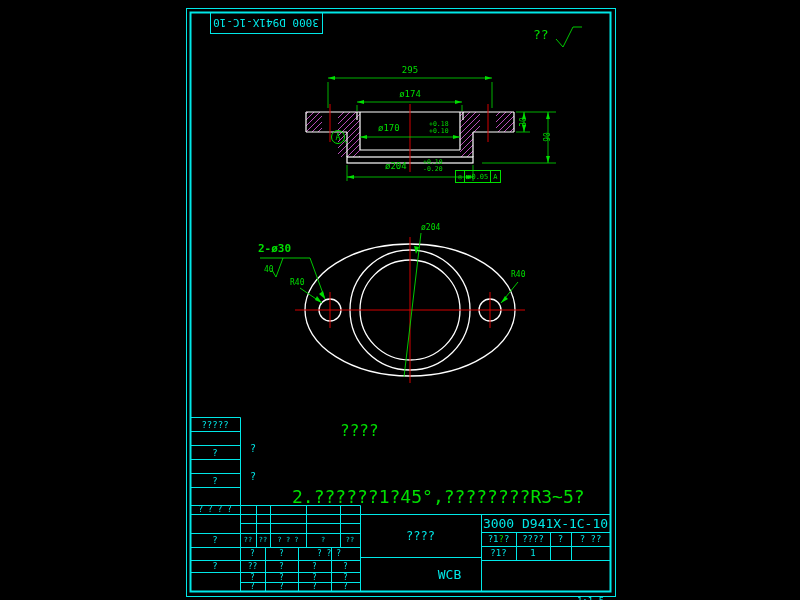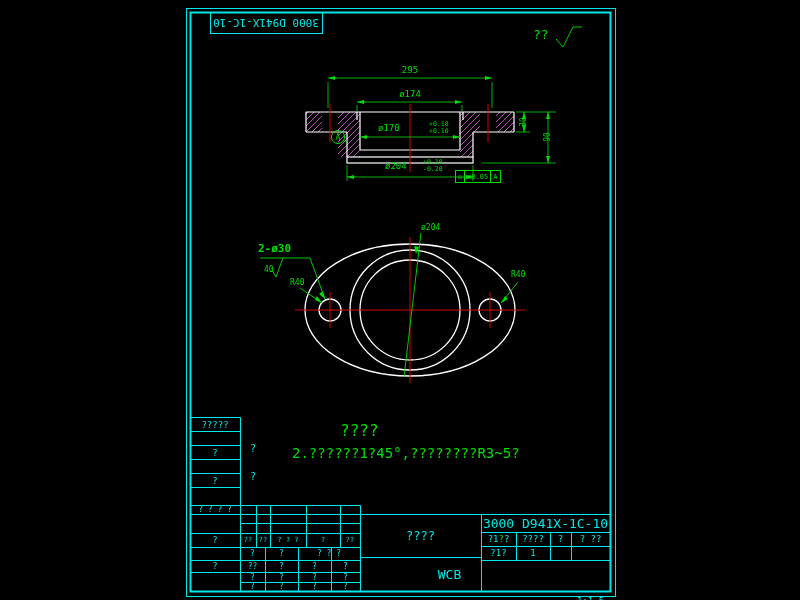--- a/index.html
+++ b/index.html
@@ -163,21 +163,21 @@
       <span>A</span>
     </div>
 
 <div class="t g" style="left:258px;top:243px;font-size:11px;font-weight:bold;">2-ø30</div>
 <div class="t g" style="left:264px;top:266px;font-size:8px;">40</div>
 <div class="t g" style="left:421px;top:224px;font-size:8px;">ø204</div>
 <div class="t g" style="left:290px;top:279px;font-size:8px;">R40</div>
 <div class="t g" style="left:511px;top:271px;font-size:8px;">R40</div>
 
 <div class="t g" style="left:340px;top:423px;font-size:16px;">????</div>
-<div class="t g" style="left:292px;top:446px;font-size:14px;">2.??????1?45°,????????R3~5?</div>
+<div class="t g" style="left:292px;top:488px;font-size:18px;">2.??????1?45°,????????R3~5?</div>
 
 <div class="cell c" style="left:190px;top:418px;width:50px;height:13px;font-size:9px;">?????</div>
 <div class="cell c" style="left:190px;top:446px;width:50px;height:13px;font-size:9px;">?</div>
 <div class="cell c" style="left:190px;top:474px;width:50px;height:13px;font-size:9px;">?</div>
 <div class="t c" style="left:250px;top:444px;font-size:10px;">?</div>
 <div class="t c" style="left:250px;top:472px;font-size:10px;">?</div>
 
 <div class="cell c" style="left:190px;top:504px;width:50px;height:11px;font-size:8px;">? ? ? ?</div>
 <div class="cell c" style="left:190px;top:533px;width:50px;height:14px;font-size:9px;">?</div>
 <div class="cell c" style="left:190px;top:560px;width:50px;height:12px;font-size:9px;">?</div>

